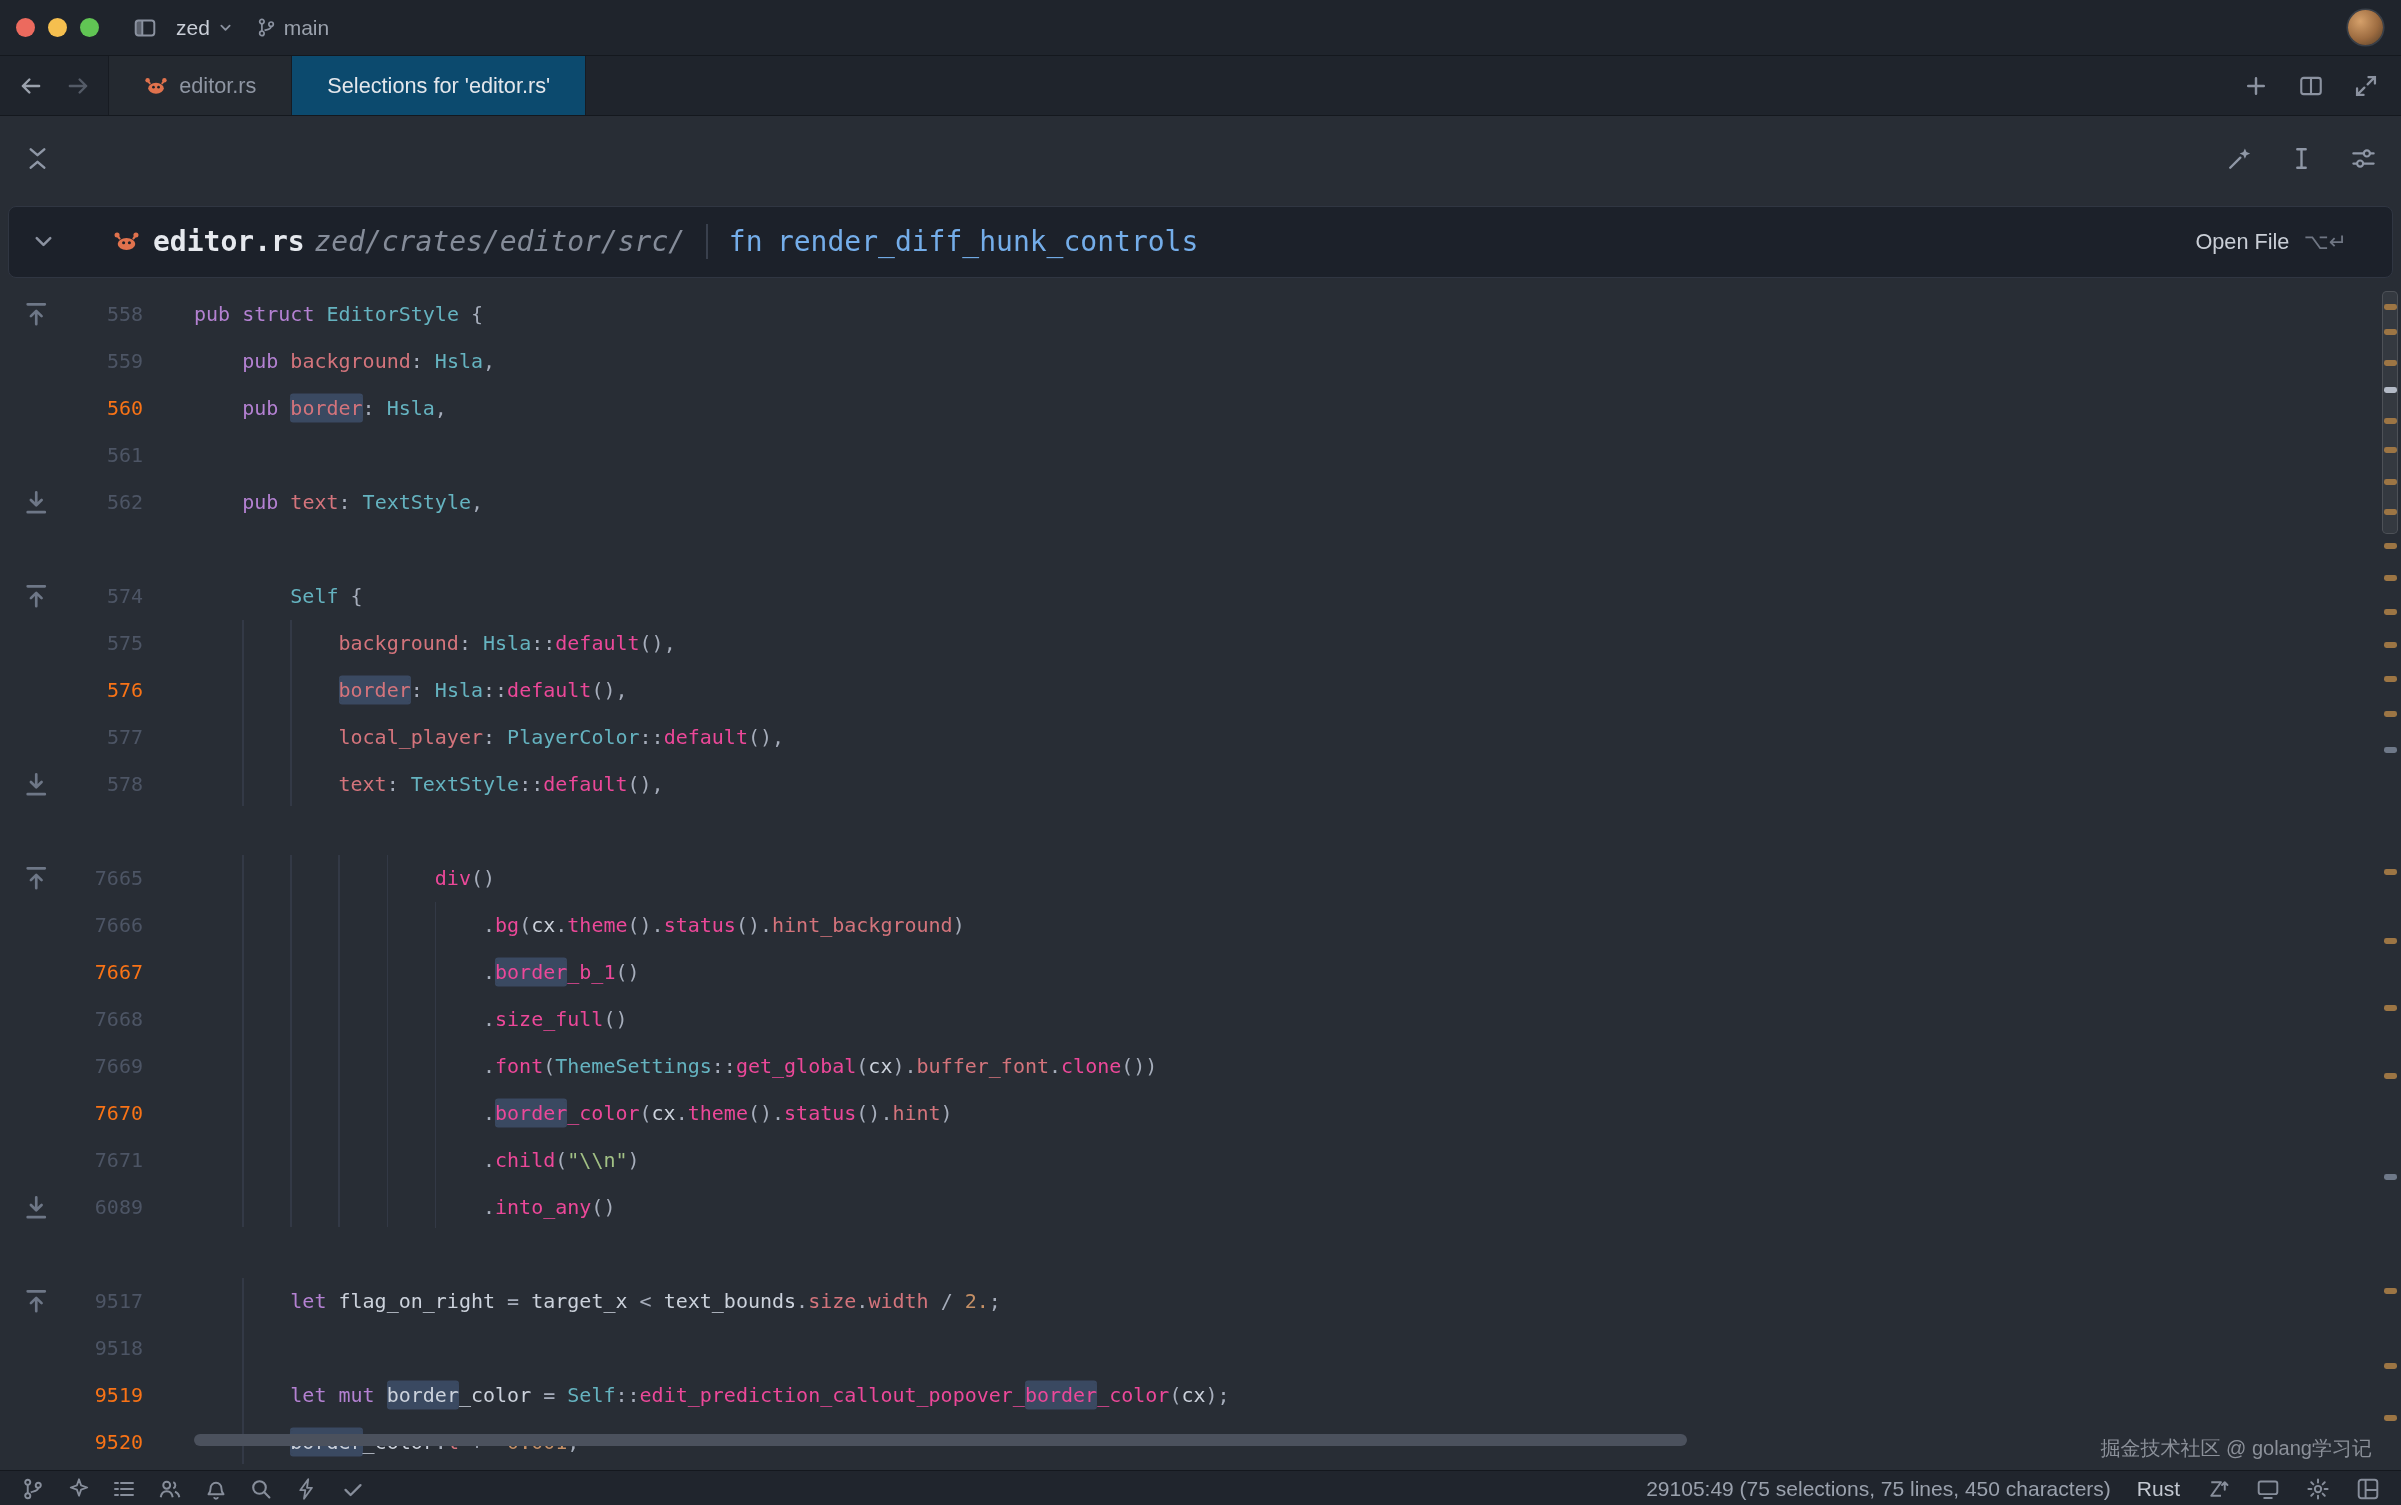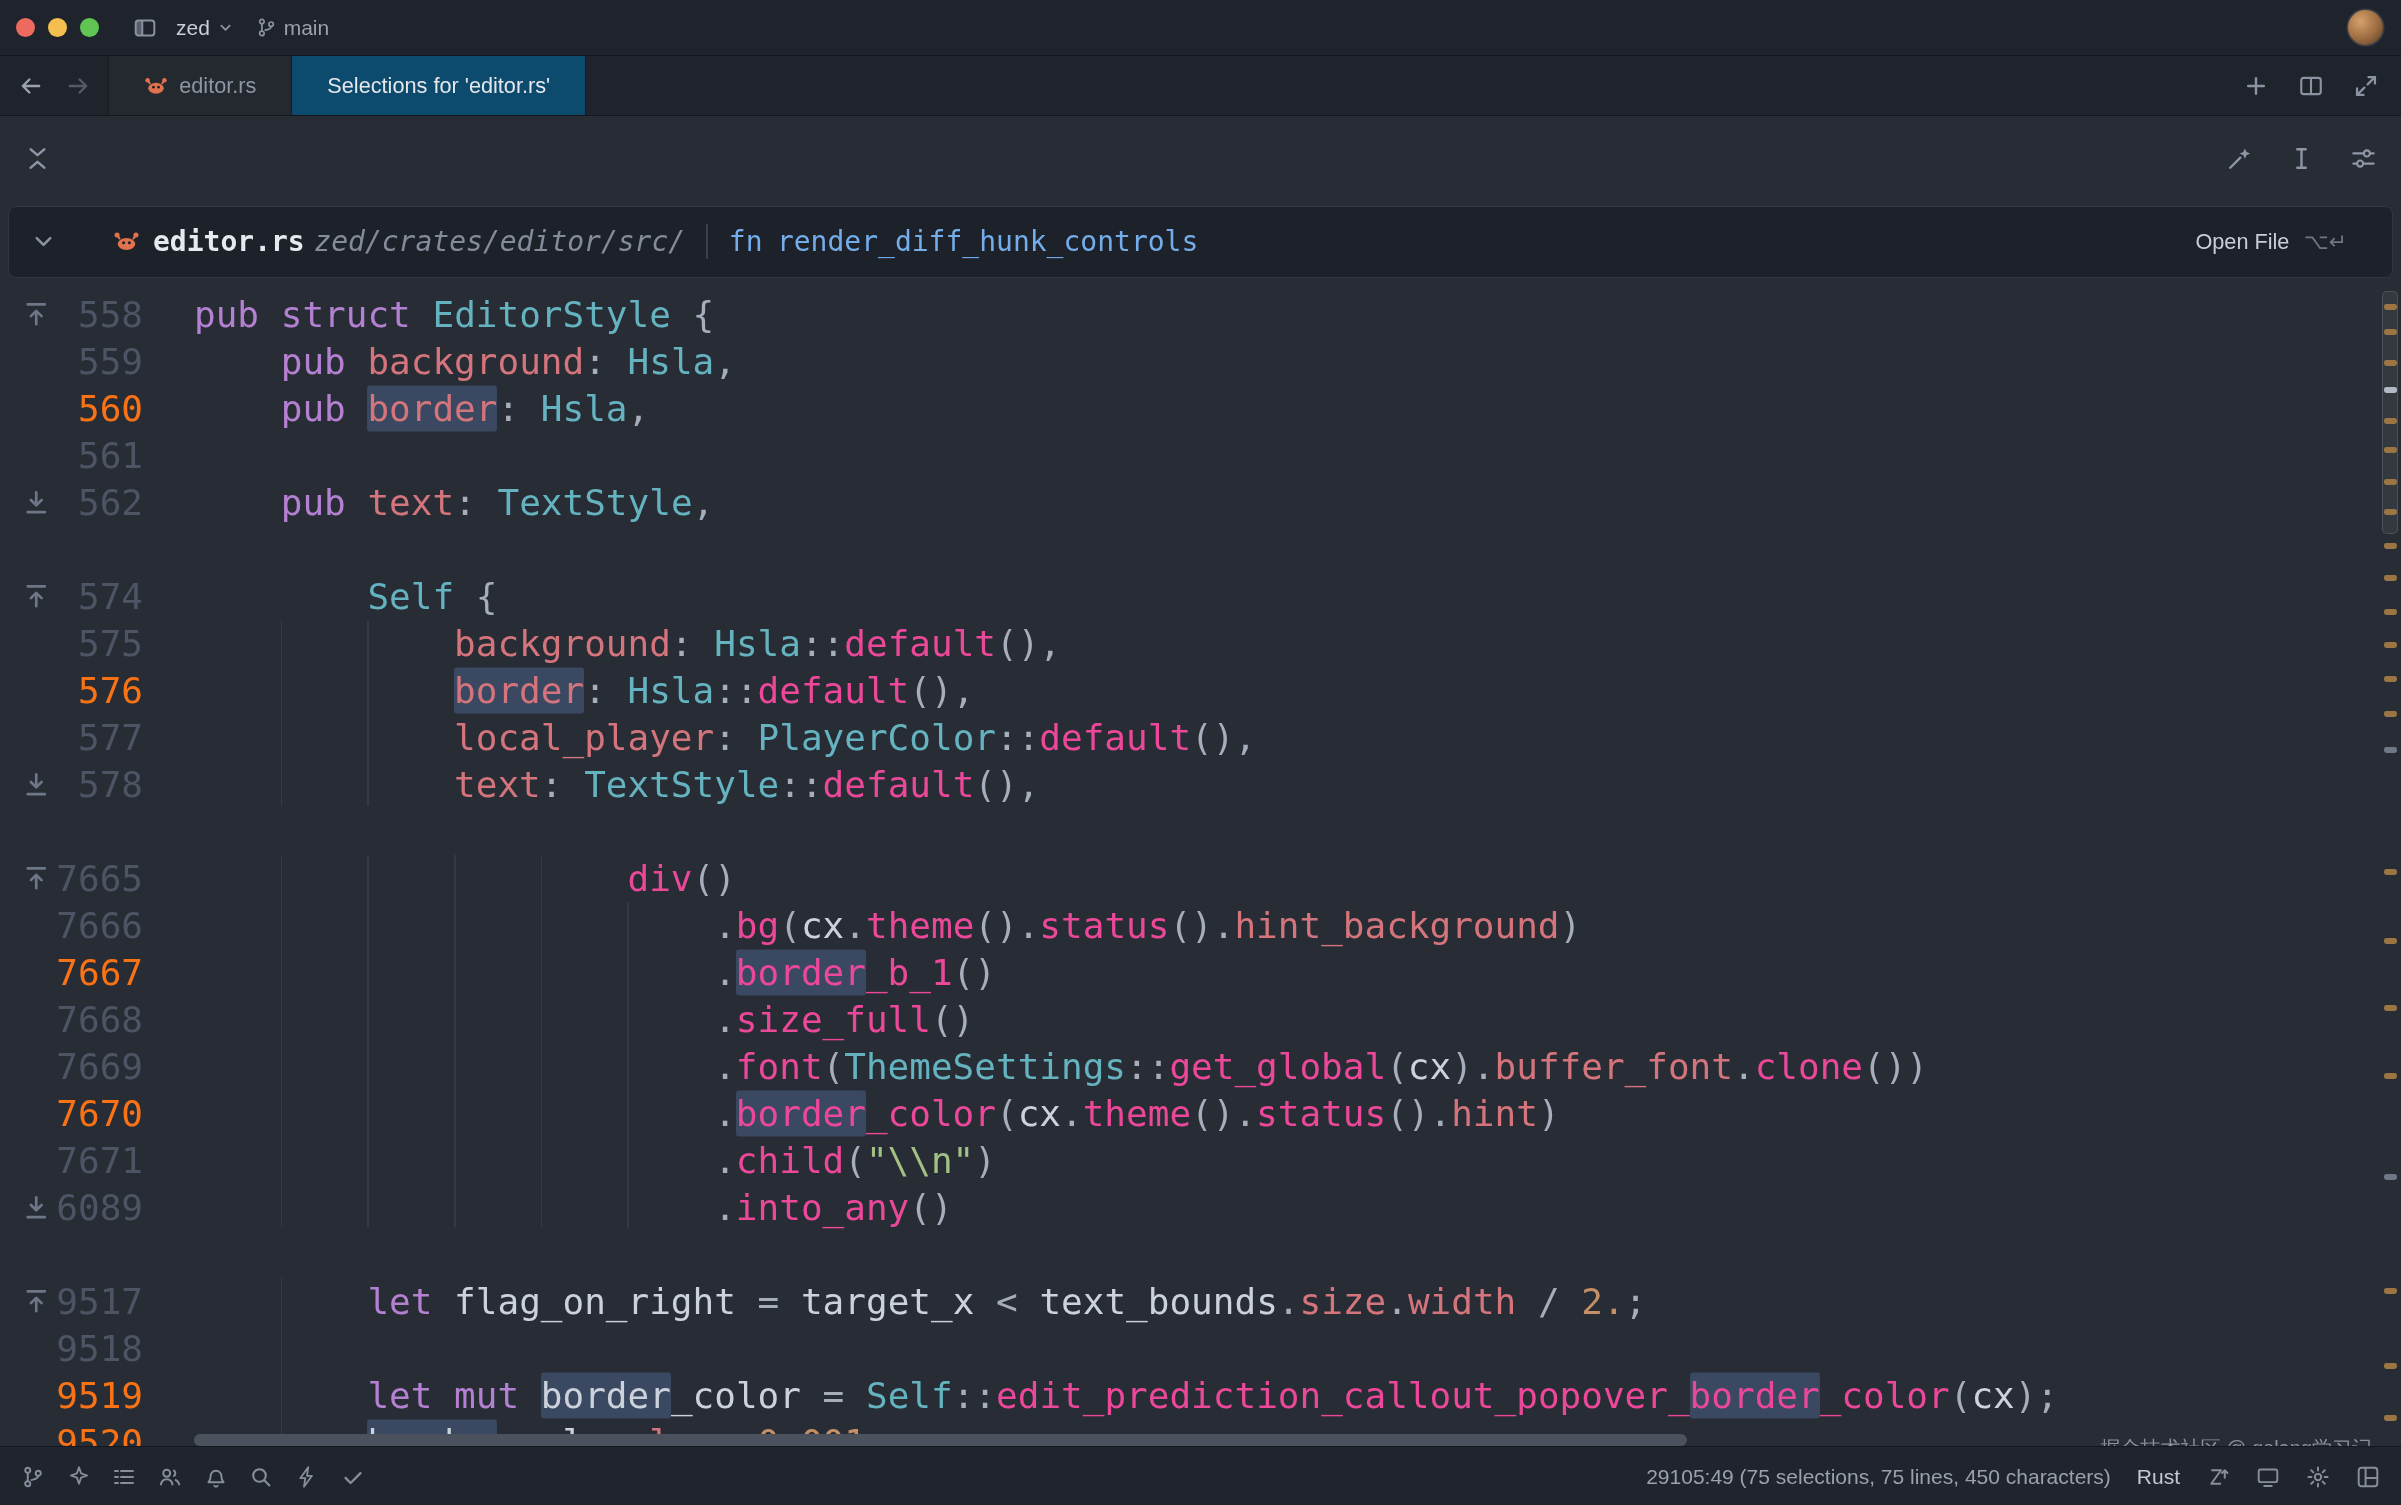--- a/index.html
+++ b/index.html
@@ -56,21 +56,21 @@
   .eh-path{color:#858c99;margin-left:9.6px;font-style:italic;}
   .eh-div{width:1.6px;height:35px;background:#39404d;margin:0 21px;}
   .eh-kw,.eh-symbol{color:#74ade9;}
   .eh-symbol{margin-left:14.4px;}
   .eh-action{margin-left:auto;display:flex;align-items:center;gap:14.4px;font-family:"Liberation Sans",sans-serif;
     font-size:21.7px;color:#c9ced6;padding-right:24px;}
   .eh-shortcut{color:#6f7683;}
 
   
   .code{position:absolute;left:0;top:90px;right:24px;}
-  .excerpt{position:relative;font-family:"DejaVu Sans Mono",monospace;font-size:36px;}
+  .excerpt{position:relative;font-family:"DejaVu Sans Mono",monospace;font-size:20px;}
   .egap{height:47px;}
   .crow{position:relative;height:47px;white-space:pre;}
   .lnum{position:absolute;left:0;top:0;width:143px;text-align:right;line-height:47px;color:#4d5565;}
   .lnum.active{color:#f97316;}
   .ctext{position:absolute;left:194px;top:0;line-height:47px;white-space:pre;}
   .exp{position:absolute;left:21px;top:8px;width:30.5px;height:30.5px;color:#6e7787;}
   .exp svg{width:30.5px;height:30.5px;}
   .guide{position:absolute;width:1.6px;background:#333946;}
 
   .tk-k{color:#b481d2}
@@ -85,21 +85,21 @@
        box-shadow:0 2.4px 0 rgba(97,132,189,.33), 0 -2.4px 0 rgba(97,132,189,.33);}
 
   
   .vscroll{position:absolute;right:0;top:0;width:21px;height:100%;}
   .vthumb{position:absolute;left:1.6px;right:3.2px;border-radius:4.8px;
     background:rgba(255,255,255,.06);border:0.8px solid rgba(255,255,255,.12);}
   .mark{position:absolute;left:4px;width:13px;height:5.6px;border-radius:2.4px;}
   .hscroll{position:absolute;left:194px;top:1233px;width:1493px;height:12px;border-radius:6.4px;background:#4b515d;}
 
   
-  .statusbar{position:absolute;left:0;bottom:0;width:100%;height:60px;background:#20252d;
+  .statusbar{position:absolute;left:0;bottom:0;width:100%;height:36px;background:#20252d;
     border-top:1.6px solid #14181e;display:flex;align-items:center;padding:0 21px;box-sizing:border-box;}
   .sb-left{display:flex;align-items:center;gap:21.7px;}
   .sb-icon{width:24px;height:24px;color:#878e9b;}
   .sb-right{margin-left:auto;display:flex;align-items:center;gap:26px;font-size:21px;color:#9aa1ad;}
   .sb-lang{color:#c3c8d1;}
   .watermark{position:absolute;right:29px;top:1435px;font-size:20px;color:#8b9099;}
 </style>
 </head>
 <body>
 

